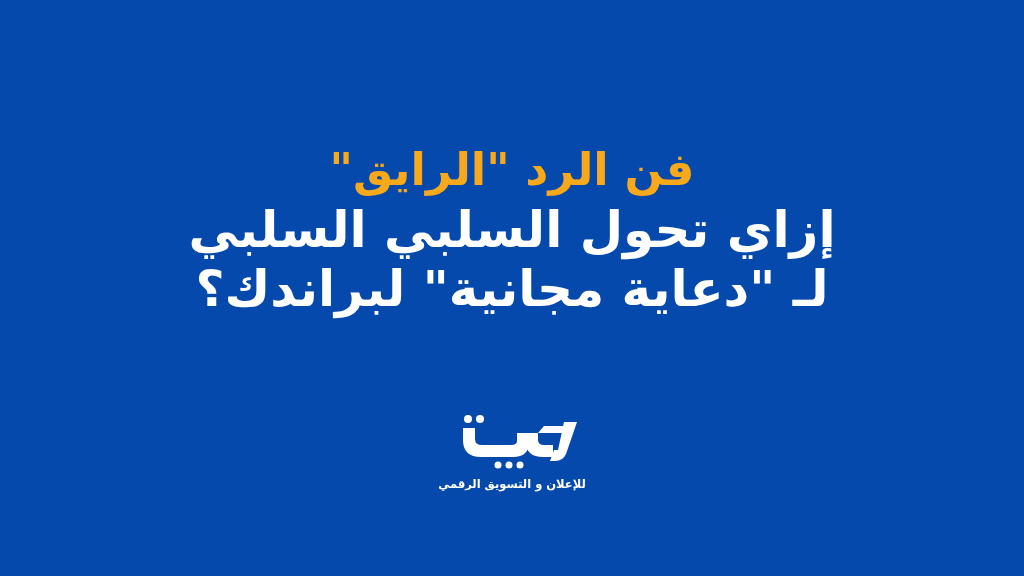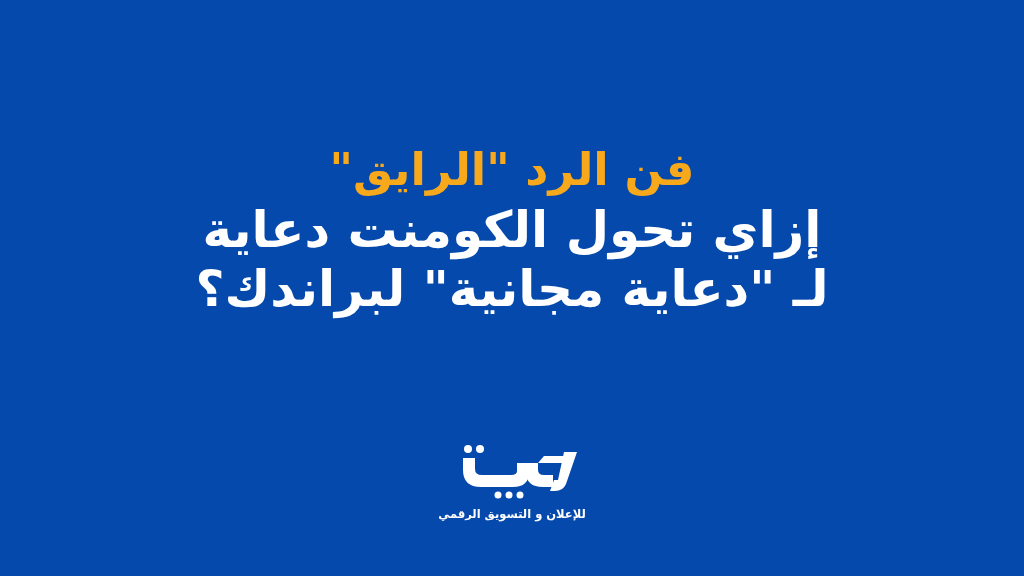--- a/index.html
+++ b/index.html
@@ -48,21 +48,21 @@
   .line-2,
   .line-3 {
     color: #FFFFFF;
     font-size: 50px;
     line-height: 59px;
   }
 
   
   .logo-block {
     position: absolute;
-    top: 441px;
+    top: 411px;
     left: 0;
     width: 1024px;
     display: flex;
     flex-direction: column;
     align-items: center;
   }
   .logo-mark {
     display: block;
     width: 132px;
     height: 62px;
@@ -78,21 +78,21 @@
     letter-spacing: 0px;
   }
 </style>
 </head>
 <body>
 
 <div id="poster">
 
   <div class="headline">
     <span class="line line-1">فن الرد "الرايق"</span>
-    <span class="line line-2">إزاي تحول الكومنت دعاية</span>
+    <span class="line line-2">إزاي تحول السلبي السلبي</span>
     <span class="line line-3">لـ "دعاية مجانية" لبراندك؟</span>
   </div>
 
   <div class="logo-block">
     <svg class="logo-mark" viewBox="0 0 264 124" aria-hidden="true">
       <g fill="#FFFFFF">
 
         <path d="M34 34 L34 58 Q34 92 70 92 L100 92 L100 68 L72 68 Q58 68 58 56 L58 34 Z"></path>
         <path d="M34 34 L58 34 L58 18 L34 18 Z" opacity="0"></path>
 

